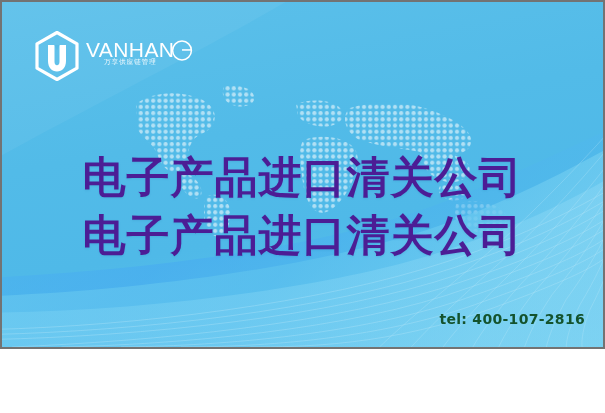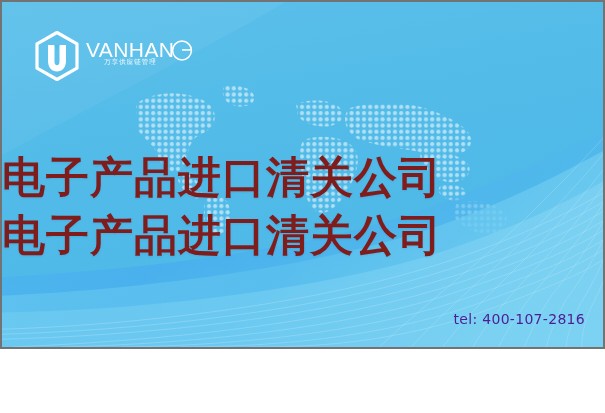--- a/index.html
+++ b/index.html
@@ -82,40 +82,41 @@
     transform: scale(0.94);
     transform-origin: left top;
   }
 
   
   .headline {
     position: absolute;
     left: 0;
     right: 0;
     top: 146px;
-    color: #7f1d1d;
+    text-align: center;
+    color: #4c1d95;
     font-weight: bold;
     font-family: "DejaVu Sans", "Liberation Sans", sans-serif;
   }
   .headline .line {
     font-size: 43px;
     line-height: 58px;
     letter-spacing: 1px;
     text-shadow: 0 1px 2px rgba(40,120,170,0.18);
     white-space: nowrap;
   }
 
   
   .phone {
     position: absolute;
     right: 18px;
     bottom: 20px;
-    color: #4c1d95;
+    color: #14532d;
     font-size: 14px;
-    font-weight: normal;
+    font-weight: bold;
     letter-spacing: 0.3px;
     font-family: "DejaVu Sans", "Liberation Sans", sans-serif;
     white-space: nowrap;
   }
 </style>
 </head>
 <body>
 
 <div id="banner">
 

